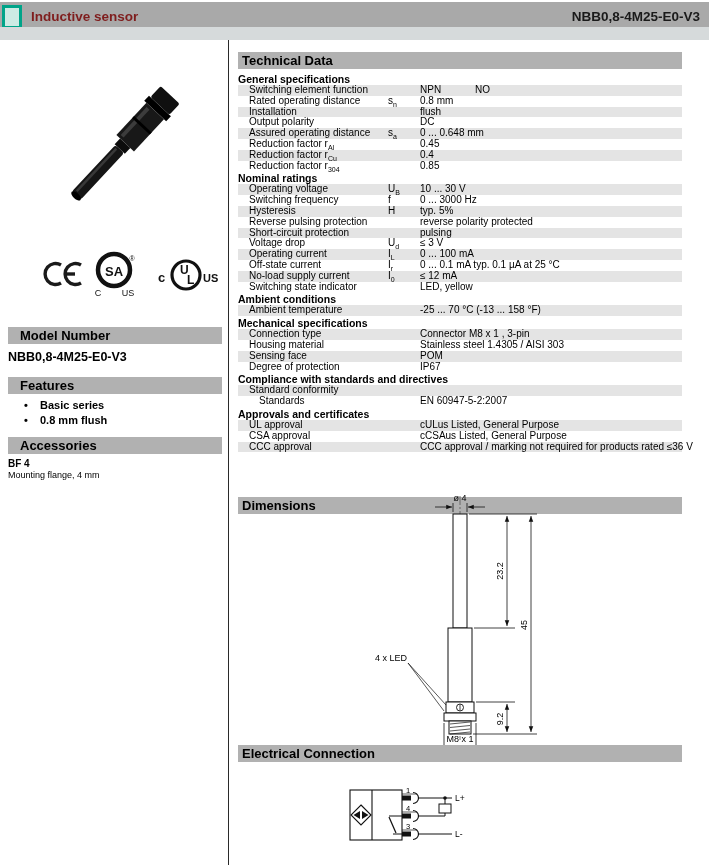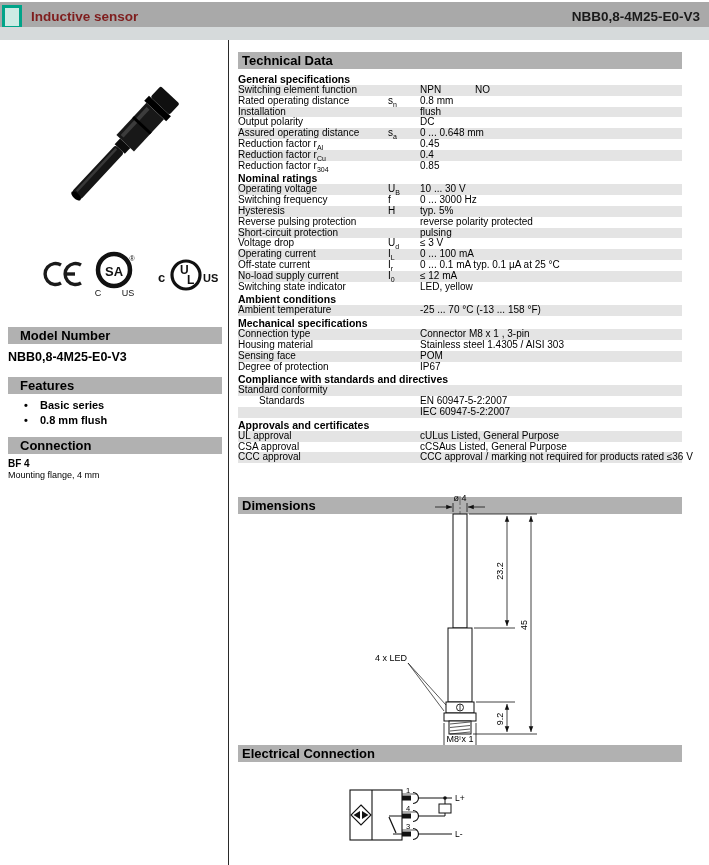--- a/index.html
+++ b/index.html
@@ -26,21 +26,21 @@
   .lc-acc-desc{position:absolute;left:8px;top:470px;font-size:9px;}
 
   
   .rc{position:absolute;left:238px;top:52px;width:444px;}
   .big-bar{height:17px;background:#b1b1b1;font-size:13px;font-weight:bold;
            line-height:17px;padding-left:4px;box-sizing:border-box;}
   .big-bar.abs{position:absolute;width:444px;}
   .sec-title{height:12px;line-height:12px;font-size:10.5px;font-weight:bold;padding-top:1px;}
   .row{display:flex;height:10.8px;line-height:10.8px;font-size:10px;}
   .row.alt{background:#e4e4e4;}
-  .row .lbl{width:150px;box-sizing:border-box;white-space:nowrap;}
+  .row .lbl{width:150px;padding-left:11px;box-sizing:border-box;white-space:nowrap;}
   .row .lbl.ind2{padding-left:21px;}
   .row .sym{width:32px;}
   .row .val{width:55px;white-space:nowrap;}
   .row .val.wide{flex:1;}
   .row .val2{flex:1;}
   sub{font-size:7px;line-height:0;}
 
   .dim-svg{position:absolute;left:345px;top:490px;}
   .elec-svg{position:absolute;left:340px;top:778px;}
   .photo-svg{position:absolute;left:20px;top:52px;}
@@ -101,21 +101,21 @@
 
   <div class="lc-bar" style="top:327px">Model Number</div>
   <div class="lc-model-val">NBB0,8-4M25-E0-V3</div>
 
   <div class="lc-bar" style="top:377px">Features</div>
   <div id="features-list">
       <div class="lc-feature" style="top: 399px;"><span class="dot">•</span><span>Basic series</span></div>
       <div class="lc-feature" style="top: 414px;"><span class="dot">•</span><span>0.8 mm flush</span></div>
     </div>
 
-  <div class="lc-bar" style="top:437px">Connection</div>
+  <div class="lc-bar" style="top:437px">Accessories</div>
   <div class="lc-acc-name">BF 4</div>
   <div class="lc-acc-desc">Mounting flange, 4 mm</div>
 
   <div class="rc">
     <div class="big-bar">Technical Data</div>
     <div style="height:3px"></div>
     <div id="tech-sections">
         <div class="sec-title">General specifications</div>
         <div class="row alt">
           <span class="lbl">Switching element function</span>
@@ -239,25 +239,20 @@
         <div class="sec-title">Compliance with standards and directives</div>
         <div class="row alt">
           <span class="lbl">Standard conformity</span>
           <span class="sym"></span>
           <span class="val wide"></span>
         </div>
         <div class="row">
           <span class="lbl ind2">Standards</span>
           <span class="sym"></span>
           <span class="val wide">EN 60947-5-2:2007</span>
-        </div>
-        <div class="row alt">
-          <span class="lbl"></span>
-          <span class="sym"></span>
-          <span class="val wide">IEC 60947-5-2:2007</span>
         </div>
         <div class="sec-title">Approvals and certificates</div>
         <div class="row alt">
           <span class="lbl">UL approval</span>
           <span class="sym"></span>
           <span class="val wide">cULus Listed, General Purpose</span>
         </div>
         <div class="row">
           <span class="lbl">CSA approval</span>
           <span class="sym"></span>

